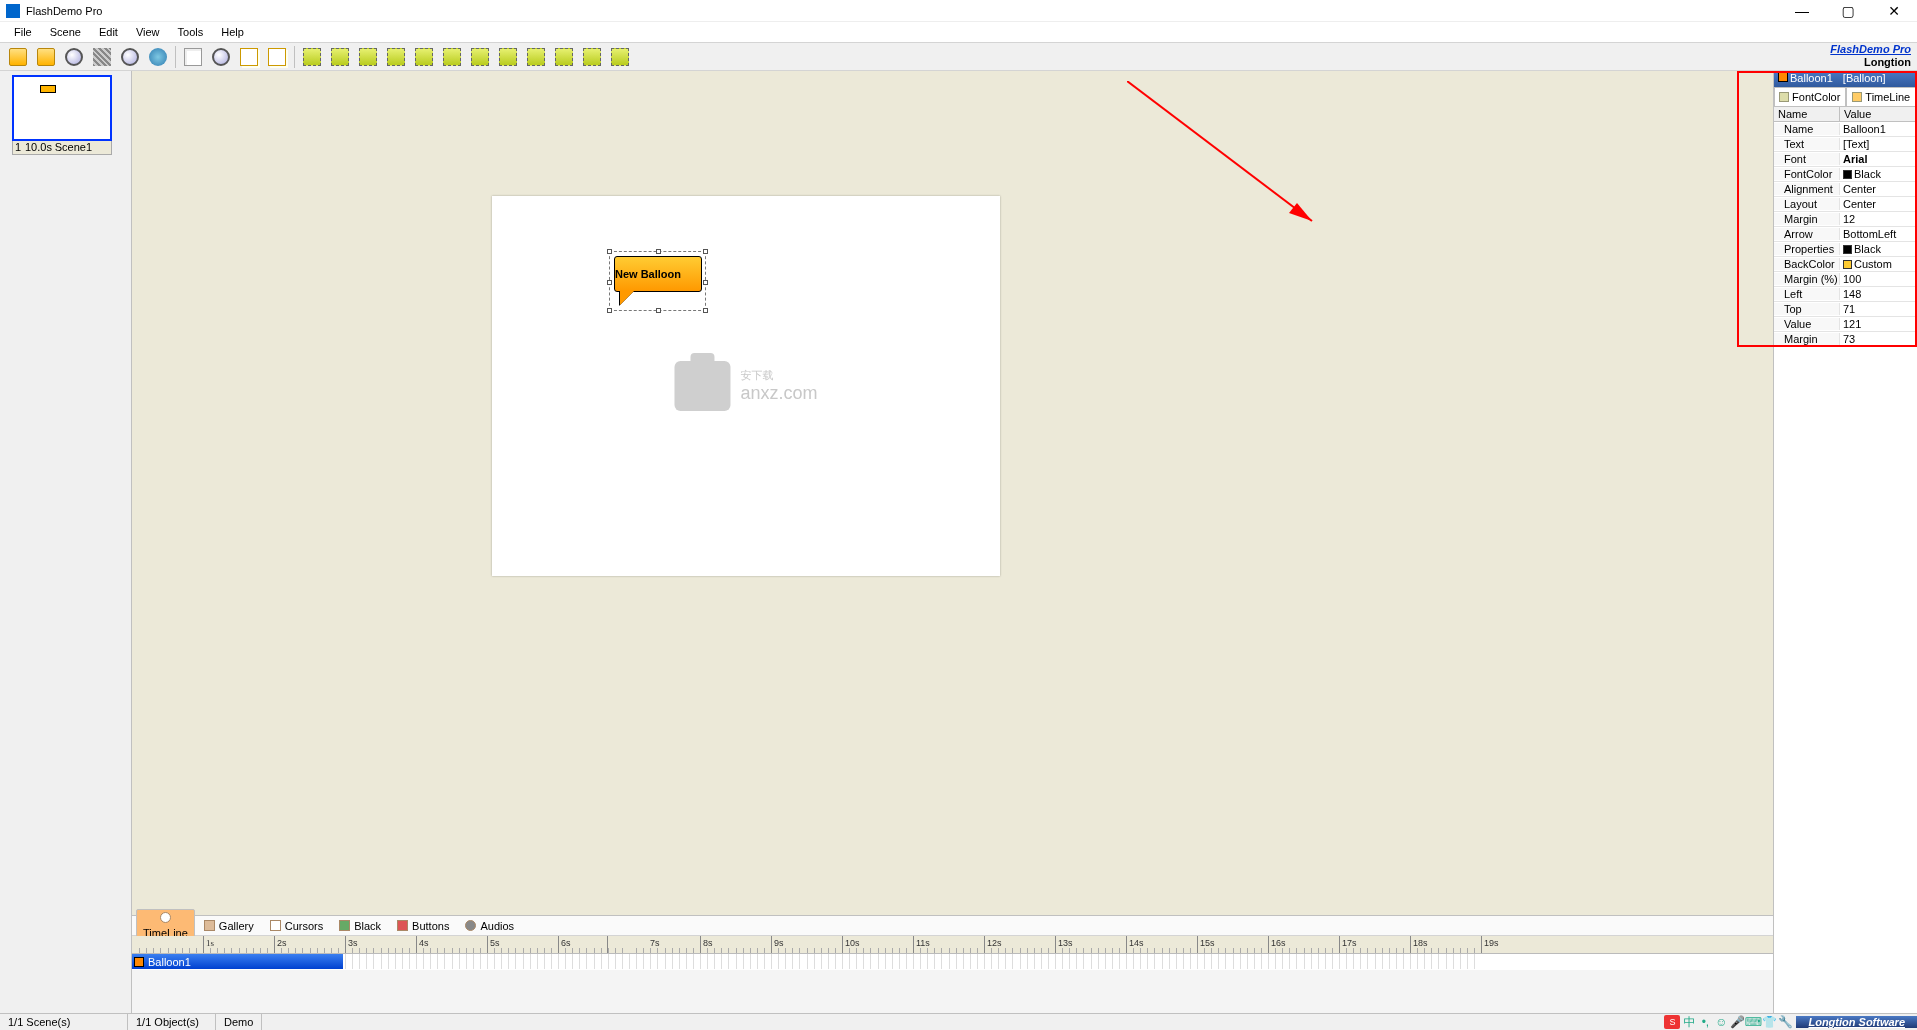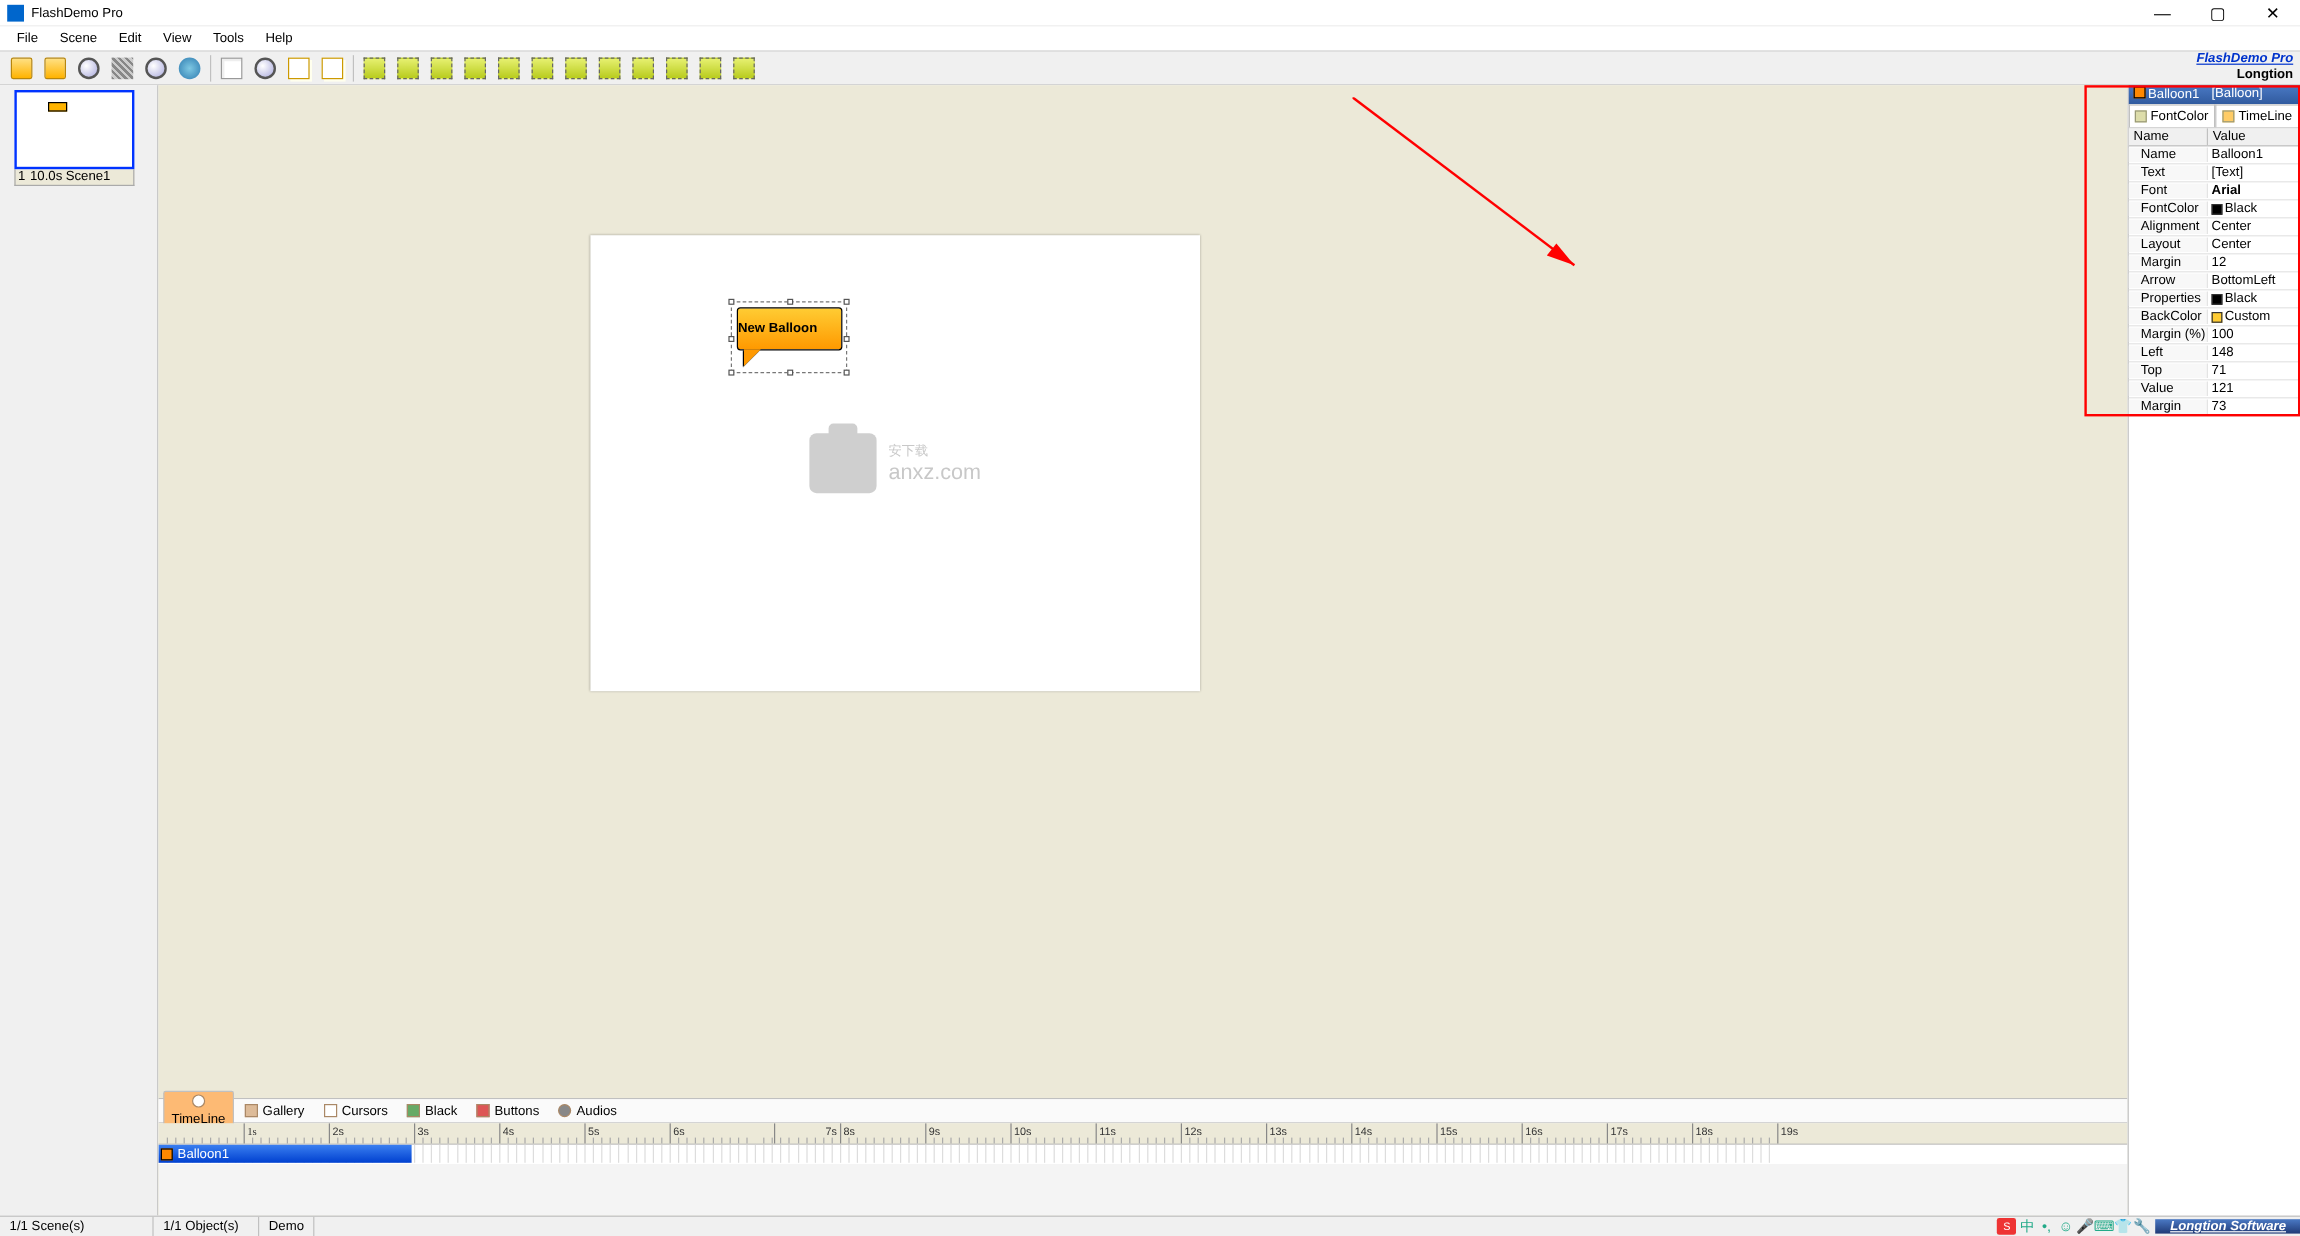--- a/index.html
+++ b/index.html
@@ -317,21 +317,21 @@
           <div class="tick" style="left: 426px;">6s</div>
           <div class="sub" style="left: 362.1px;"></div>
           <div class="sub" style="left: 369.2px;"></div>
           <div class="sub" style="left: 376.3px;"></div>
           <div class="sub" style="left: 383.4px;"></div>
           <div class="sub" style="left: 390.5px;"></div>
           <div class="sub" style="left: 397.6px;"></div>
           <div class="sub" style="left: 404.7px;"></div>
           <div class="sub" style="left: 411.8px;"></div>
           <div class="sub" style="left: 418.9px;"></div>
-          <div class="tick" style="left: 513px; padding-left: 42px;">7s</div>
+          <div class="tick" style="left: 475px; padding-left: 42px;">7s</div>
           <div class="sub" style="left: 433.1px;"></div>
           <div class="sub" style="left: 440.2px;"></div>
           <div class="sub" style="left: 447.3px;"></div>
           <div class="sub" style="left: 454.4px;"></div>
           <div class="sub" style="left: 461.5px;"></div>
           <div class="sub" style="left: 468.6px;"></div>
           <div class="sub" style="left: 475.7px;"></div>
           <div class="sub" style="left: 482.8px;"></div>
           <div class="sub" style="left: 489.9px;"></div>
           <div class="tick" style="left: 568px;">8s</div>

